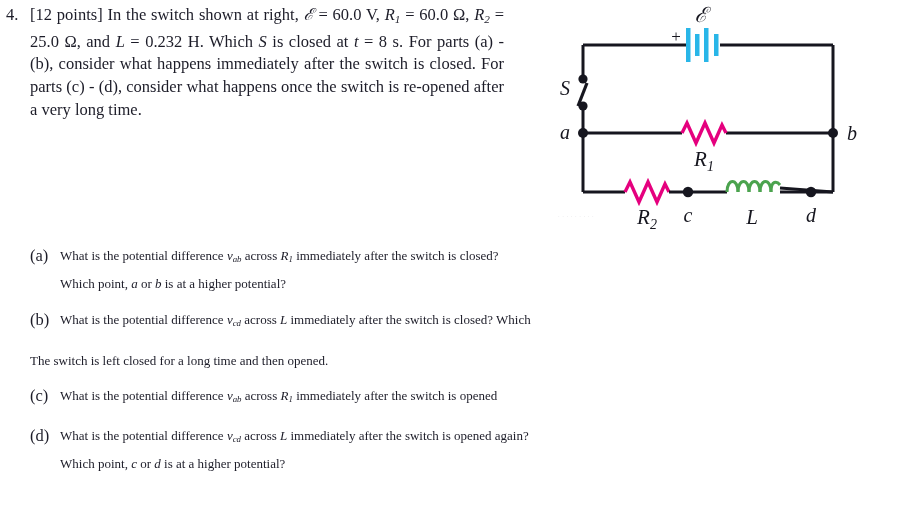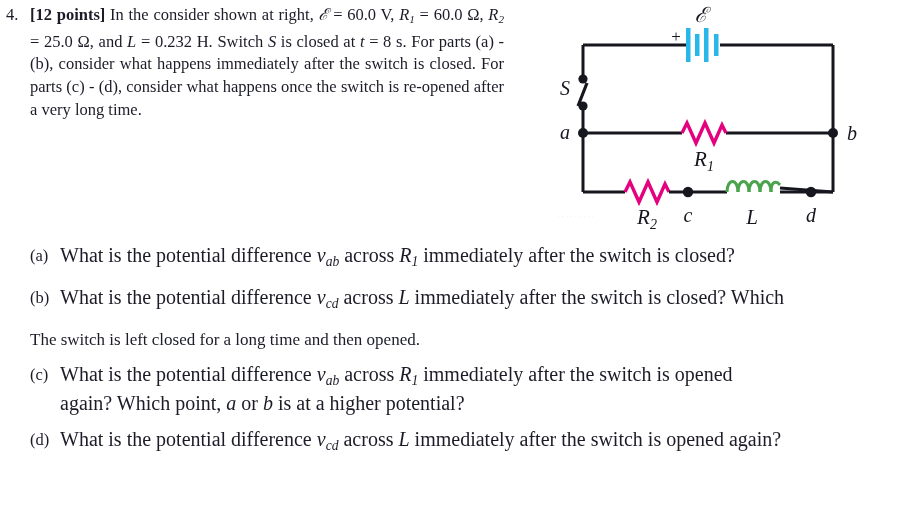--- a/index.html
+++ b/index.html
@@ -14,21 +14,21 @@
     font-family: "Liberation Serif", "DejaVu Serif", serif;
     color: #1c1c28;
     overflow: hidden;
   }
 
   
   .mathit {
     font-style: italic;
     font-family: "Liberation Serif", "DejaVu Serif", serif;
   }
-  .bold { font-weight: bold; }
+  .bold { font-weight: normal; }
   sub {
     font-size: 0.68em;
     vertical-align: -0.28em;
     font-style: italic;
   }
 
   
   #problem-statement {
     position: absolute;
     left: 4px;
@@ -99,53 +99,53 @@
     margin-bottom: 13px;
   }
   .q-marker {
     width: 30px;
     flex: 0 0 30px;
     font-size: 16.5px;
     line-height: 23.4px;
   }
   .q-text {
     flex: 1 1 auto;
-    font-size: 20px;
+    font-size: 13px;
     line-height: 23.4px;
     text-align: justify;
     text-justify: inter-word;
   }
   .q-text .lastline { text-align: left; }
 
   #interlude {
-    font-size: 17px;
+    font-size: 13px;
     line-height: 23.4px;
     margin: 0 0 11px 0;
     padding-left: 0px;
     text-align: left;
   }
 </style>
 </head>
 <body>
 
 <div id="problem-statement">
   <div class="stmt-row">
     <div class="stmt-number">4.</div>
     <div class="stmt-body">
       <span class="bold">[12 points]</span>
-      <span>In the consider shown at right,</span>
+      <span>In the switch shown at right,</span>
       <span class="mathit">ℰ</span>
       <span>= 60.0 V,</span>
       <span class="mathit"><span>R</span><sub>1</sub></span>
       <span>= 60.0 Ω,</span>
       <span class="mathit"><span>R</span><sub>2</sub></span>
       <span>= 25.0 Ω, and</span>
       <span class="mathit">L</span>
       <span>= 0.232 H.</span>
-      <span>Switch</span>
+      <span>Which</span>
       <span class="mathit">S</span>
       <span>is closed at</span>
       <span class="mathit">t</span>
       <span>= 8 s.</span>
       <span>For parts (a) - (b), consider what happens immediately after the switch is closed. For parts (c) - (d), consider what happens once the switch is re-opened after a very long time.</span>
     </div>
   </div>
 </div>
 
 <div id="circuit-figure">
@@ -221,48 +221,51 @@
 </div>
 
 <div id="questions">
 
   <div class="q-item">
     <div class="q-marker">(a)</div>
     <div class="q-text">
       <div>
         What is the potential difference <span class="mathit">v<sub>ab</sub></span> across <span class="mathit">R<sub>1</sub></span> immediately after the switch is closed?
       </div>
+      <div class="lastline">
+        Which point, <span class="mathit">a</span> or <span class="mathit">b</span> is at a higher potential?
+      </div>
     </div>
   </div>
 
   <div class="q-item">
     <div class="q-marker">(b)</div>
     <div class="q-text">
       <div>
         What is the potential difference <span class="mathit">v<sub>cd</sub></span> across <span class="mathit">L</span> immediately after the switch is closed? Which
       </div>
     </div>
   </div>
 
   <div id="interlude">The switch is left closed for a long time and then opened.</div>
 
   <div class="q-item">
     <div class="q-marker">(c)</div>
     <div class="q-text">
       <div>
         What is the potential difference <span class="mathit">v<sub>ab</sub></span> across <span class="mathit">R<sub>1</sub></span> immediately after the switch is opened
       </div>
+    </div>
+  </div>
+
+  <div class="q-item">
+    <div class="q-marker">(d)</div>
+    <div class="q-text">
+      <div>
+        What is the potential difference <span class="mathit">v<sub>cd</sub></span> across <span class="mathit">L</span> immediately after the switch is opened again?
+      </div>
       <div class="lastline">
-        again? Which point, <span class="mathit">a</span> or <span class="mathit">b</span> is at a higher potential?
-      </div>
-    </div>
-  </div>
-
-  <div class="q-item">
-    <div class="q-marker">(d)</div>
-    <div class="q-text">
-      <div>
-        What is the potential difference <span class="mathit">v<sub>cd</sub></span> across <span class="mathit">L</span> immediately after the switch is opened again?
+        Which point, <span class="mathit">c</span> or <span class="mathit">d</span> is at a higher potential?
       </div>
     </div>
   </div>
 
 </div>
 
 </body></html>

